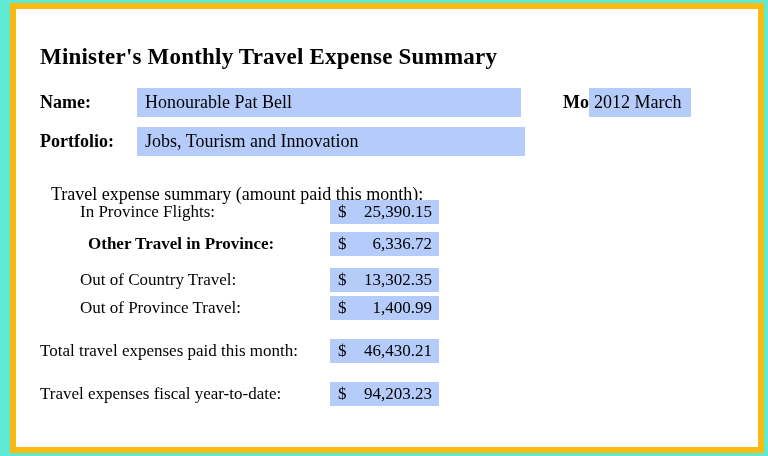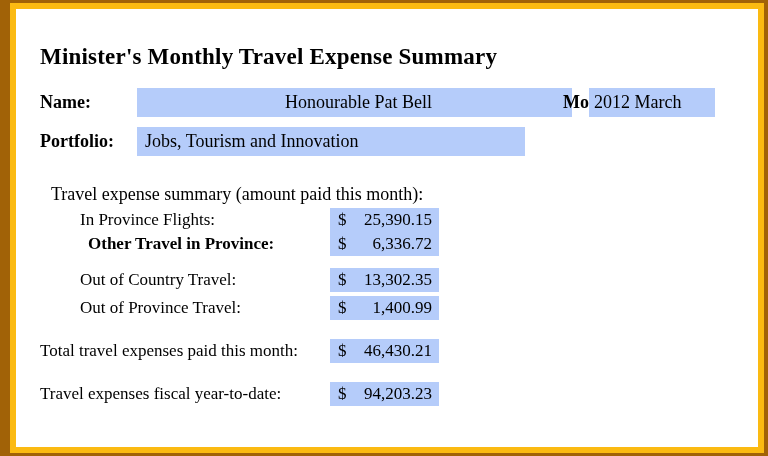--- a/index.html
+++ b/index.html
@@ -1,18 +1,18 @@
 <!DOCTYPE html>
 <html style="--border-color: #FBBA12; --field-color: #B5CCFA;"><head>
 <meta charset="utf-8">
 <style>
   * { margin: 0; padding: 0; box-sizing: border-box; }
   html, body { width: 768px; height: 456px; background: #ffffff; }
   body { font-family: "Liberation Serif", serif; color: #000; }
-  .page { position: relative; width: 768px; height: 456px; background: #a16207; overflow: hidden; }
+  .page { position: relative; width: 768px; height: 456px; background: #5eead4; overflow: hidden; }
   .frame {
     position: absolute; left: 10px; top: 3px; width: 754px; height: 450px;
     border: 6px solid var(--border-color, #FBBA12); background: #fff;
   }
   .abs { position: absolute; }
   .title { left: 40px; top: 44px; font-size: 23px; font-weight: bold; letter-spacing: 0.2px; }
   .row { position: absolute; left: 0; width: 768px; }
   .lbl { position: absolute; font-size: 18px; font-weight: bold; }
   .field {
     position: absolute; background: var(--field-color, #B5CCFA);
@@ -32,33 +32,33 @@
 </head>
 <body>
 
 <div class="page">
   <div class="frame"></div>
 
   <div class="abs title">Minister's Monthly Travel Expense Summary</div>
 
   <div class="row" style="top:88px; height:29px;padding-left:36px;">
     <div class="lbl h29" style="left:40px;">Name:</div>
-    <div class="field" style="left:137px; width:435px;text-align:center;">Honourable Pat Bell</div>
+    <div class="field" style="left:137px; width:384px;">Honourable Pat Bell</div>
     <div class="lbl h29" style="left:515px;margin-left:48px;">Month:</div>
-    <div class="field" style="left:589px; width:126px; padding-left:5px;">2012 March</div>
+    <div class="field" style="left:589px; width:102px; padding-left:5px;">2012 March</div>
   </div>
 
   <div class="row" style="top:127px; height:29px;">
     <div class="lbl h29" style="left:40px;">Portfolio:</div>
     <div class="field" style="left:137px; width:388px;">Jobs, Tourism and Innovation</div>
   </div>
 
   <div class="abs heading">Travel expense summary (amount paid this month):</div>
 
-  <div class="row" style="top:208px; height:24px;">
+  <div class="row" style="top:200px; height:24px;">
     <div class="rlabel" style="left:80px;">In Province Flights:</div>
     <div class="amount-field">
       <span>$</span>
       <span>25,390.15</span>
     </div>
   </div>
 
   <div class="row" style="top:232px; height:24px;">
     <div class="rlabel" style="left:88px;font-weight:bold;">Other Travel in Province:</div>
     <div class="amount-field">

